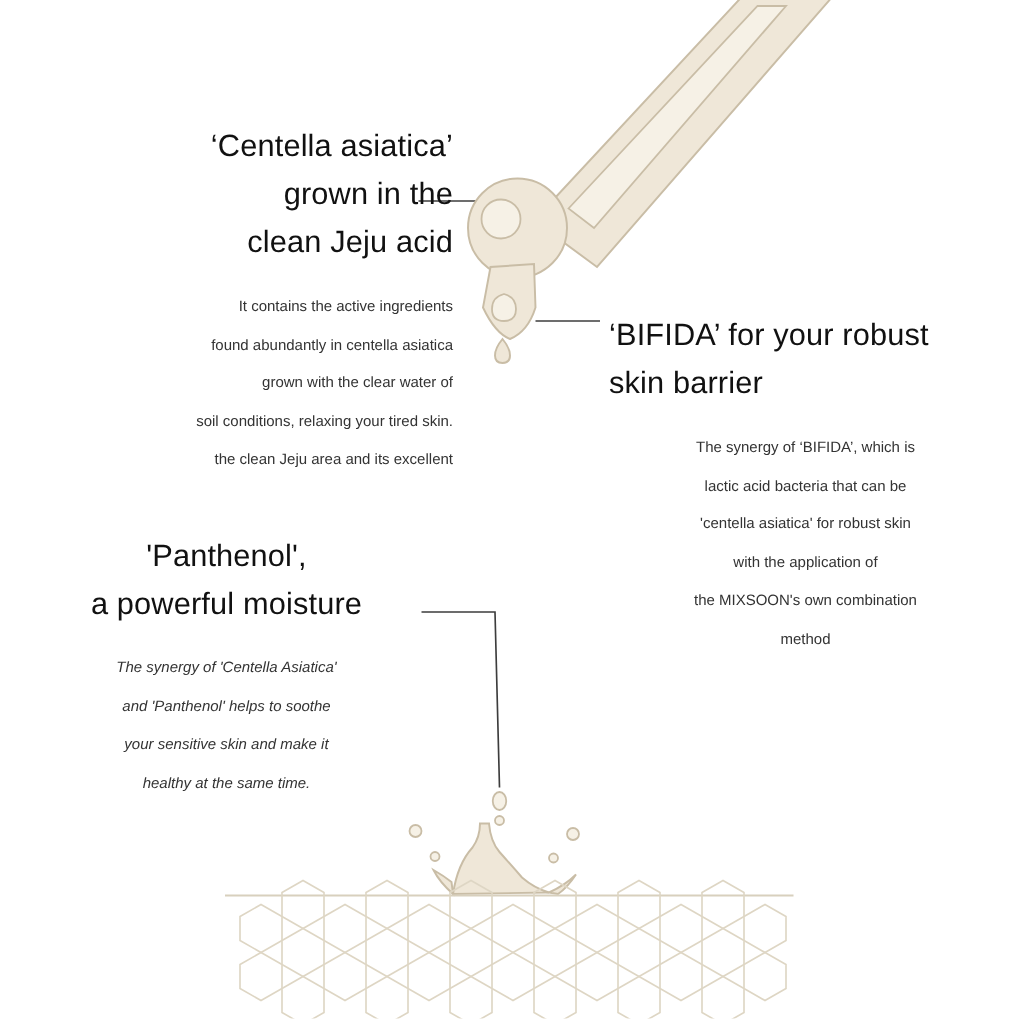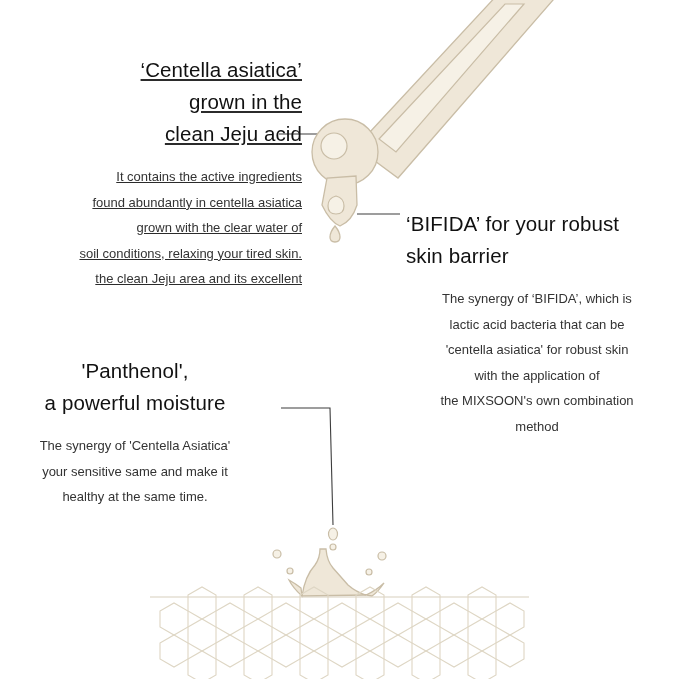--- a/index.html
+++ b/index.html
@@ -31,33 +31,32 @@
     position: absolute;
   }
   .heading {
     font-size: 20.5px;
     line-height: 32px;
     color: #111111;
     font-weight: 400;
     letter-spacing: 0.1px;
   }
   .body {
-    font-size: 13px;
+    font-size: 10px;
     line-height: 25.5px;
     color: #333333;
     font-weight: 400;
   }
 
   
   #block-centella {
     left: 22px;
-    top: 54px;
+    top: 82px;
     width: 280px;
     text-align: right;
-    text-decoration: underline;
   }
   #block-centella .heading {
     text-align: right;
   }
   #block-centella .body {
     margin-top: 14px;
     text-align: right;
   }
 
   
@@ -67,28 +66,29 @@
     width: 262px;
     text-align: left;
   }
   #block-bifida .body {
     margin-top: 14px;
     text-align: center;
   }
 
   
   #block-panthenol {
-    left: 2px;
+    left: 18px;
     top: 355px;
     width: 266px;
     text-align: center;
   }
   #block-panthenol .body {
     margin-top: 14px;
     text-align: center;
+    font-style: italic;
   }
 
   .hl-line { stroke: #3d3d3d; stroke-width: 1.1; fill: none; }
   .drop-outline { stroke: #c9bda6; stroke-width: 1.3; fill: #efe7d8; }
   .drop-outline-2 { stroke: #c9bda6; stroke-width: 1.2; fill: #f6f1e6; }
   .hex { stroke: #ded6c4; stroke-width: 1.1; fill: none; }
   .baseline { stroke: #d8d0bd; stroke-width: 1.2; }
 </style>
 </head>
 <body>
@@ -235,18 +235,19 @@
     </div>
   </div>
 
   <div class="block" id="block-panthenol">
     <div class="heading">
       <div>'Panthenol',</div>
       <div>a powerful moisture</div>
     </div>
     <div class="body">
       <div>The synergy of 'Centella Asiatica'</div>
-      <div>your sensitive same and make it</div>
+      <div>and 'Panthenol' helps to soothe</div>
+      <div>your sensitive skin and make it</div>
       <div>healthy at the same time.</div>
     </div>
   </div>
 
 </div>
 
 </body></html>

